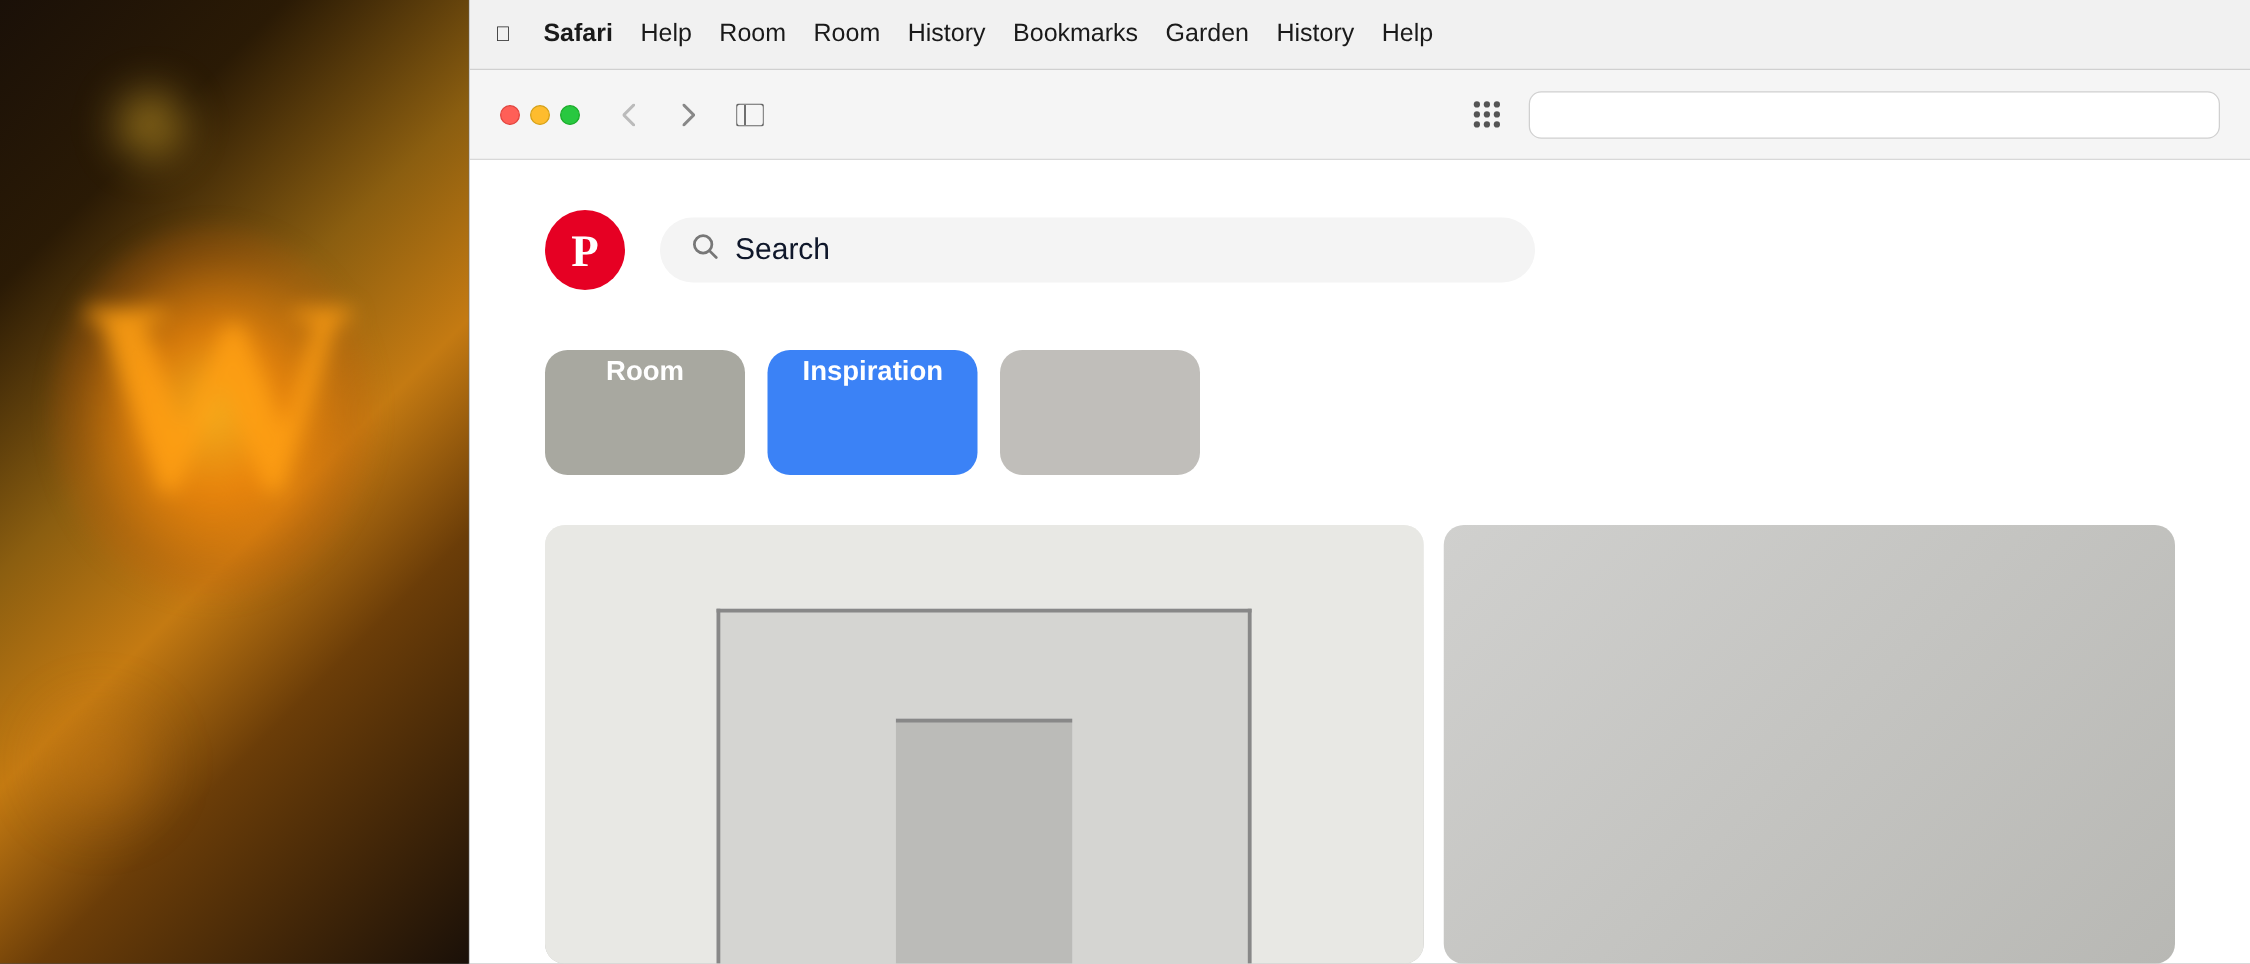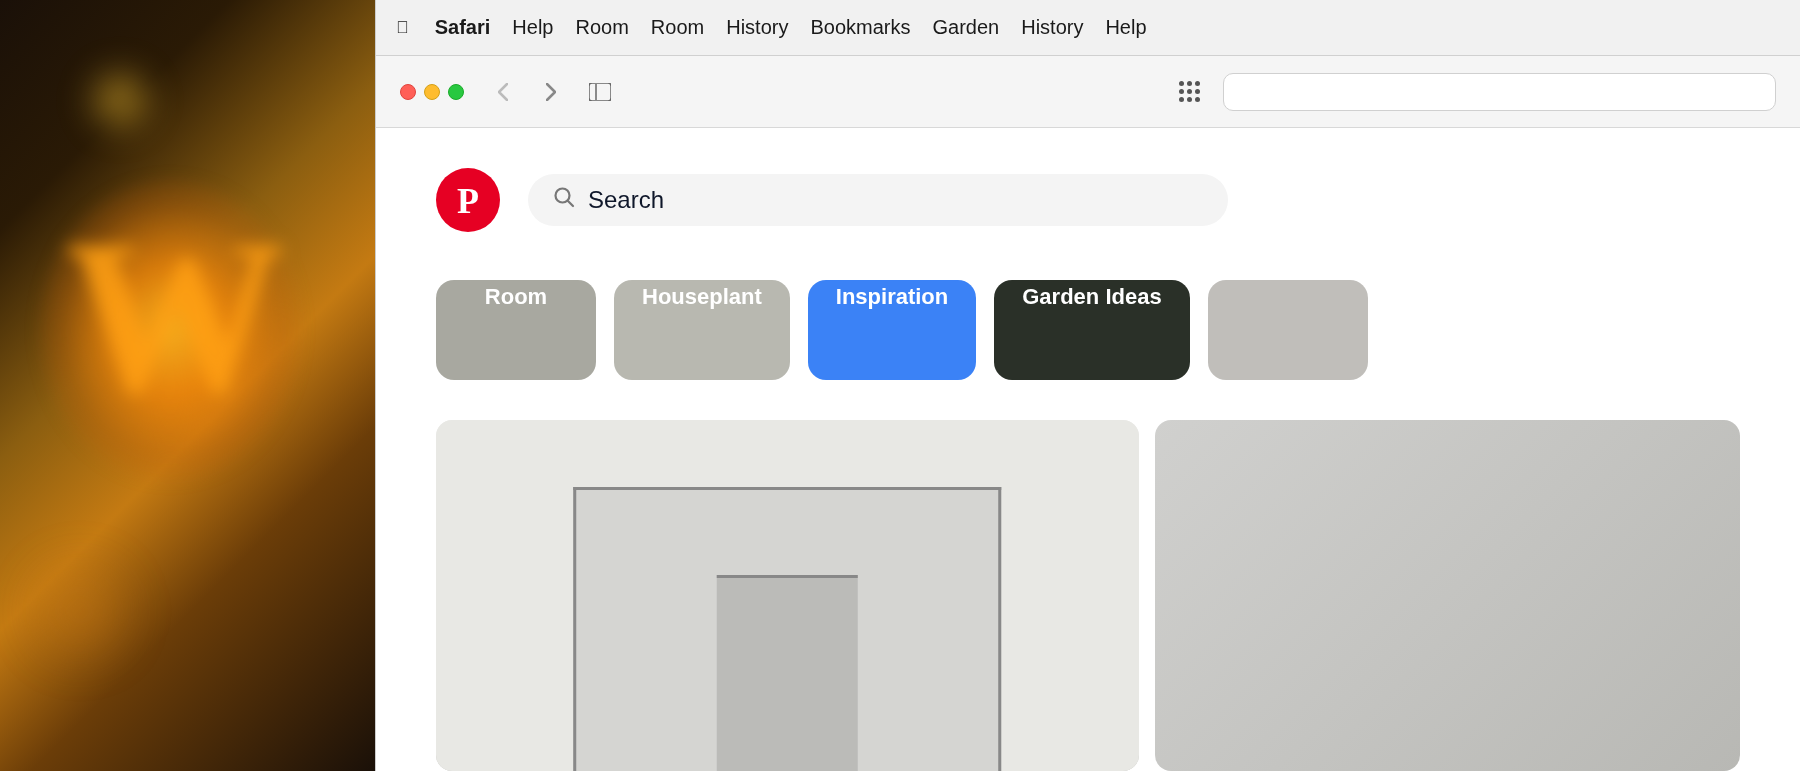--- a/index.html
+++ b/index.html
@@ -443,28 +443,22 @@
           </svg>
         </span>
         <span class="search-placeholder">Search</span>
       </div>
     </div>
 
     <div class="categories">
       <div class="category-pill cat-room">
         <span class="category-label">Room</span>
       </div>
-      <div class="category-pill cat-houseplant">
-        <span class="category-label">Houseplant</span>
-      </div>
       <div class="category-pill cat-inspiration">
         <span class="category-label">Inspiration</span>
-      </div>
-      <div class="category-pill cat-garden">
-        <span class="category-label">Garden Ideas</span>
       </div>
       <div class="category-pill cat-more">
         <span class="category-label"></span>
       </div>
     </div>
 
     <div class="content-images">
       <div class="img-placeholder img-center">
         <div class="interior-img"></div>
       </div>

